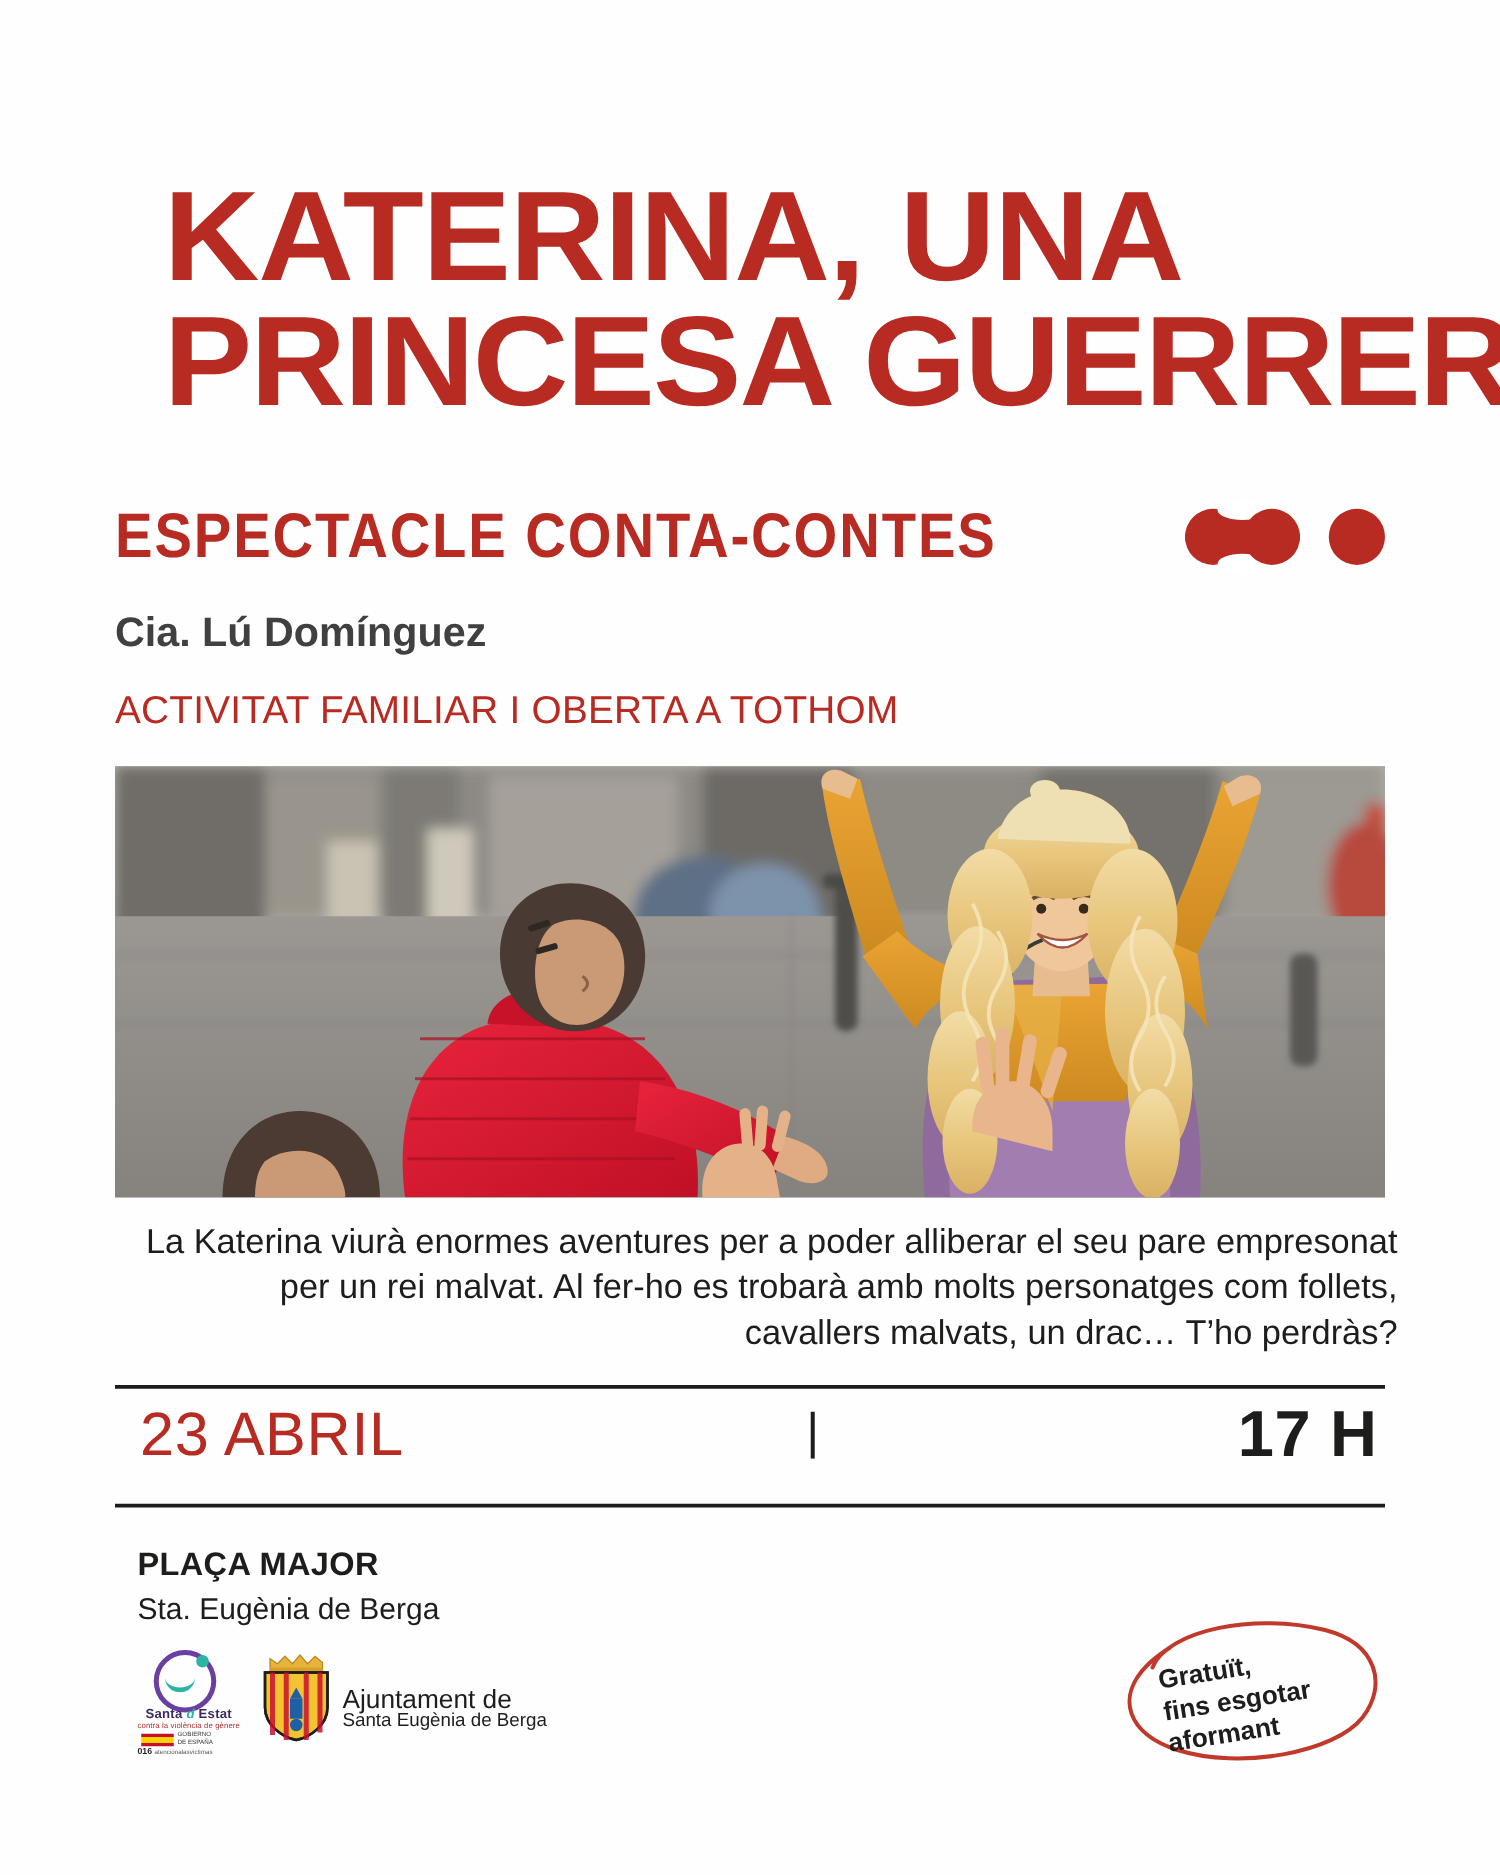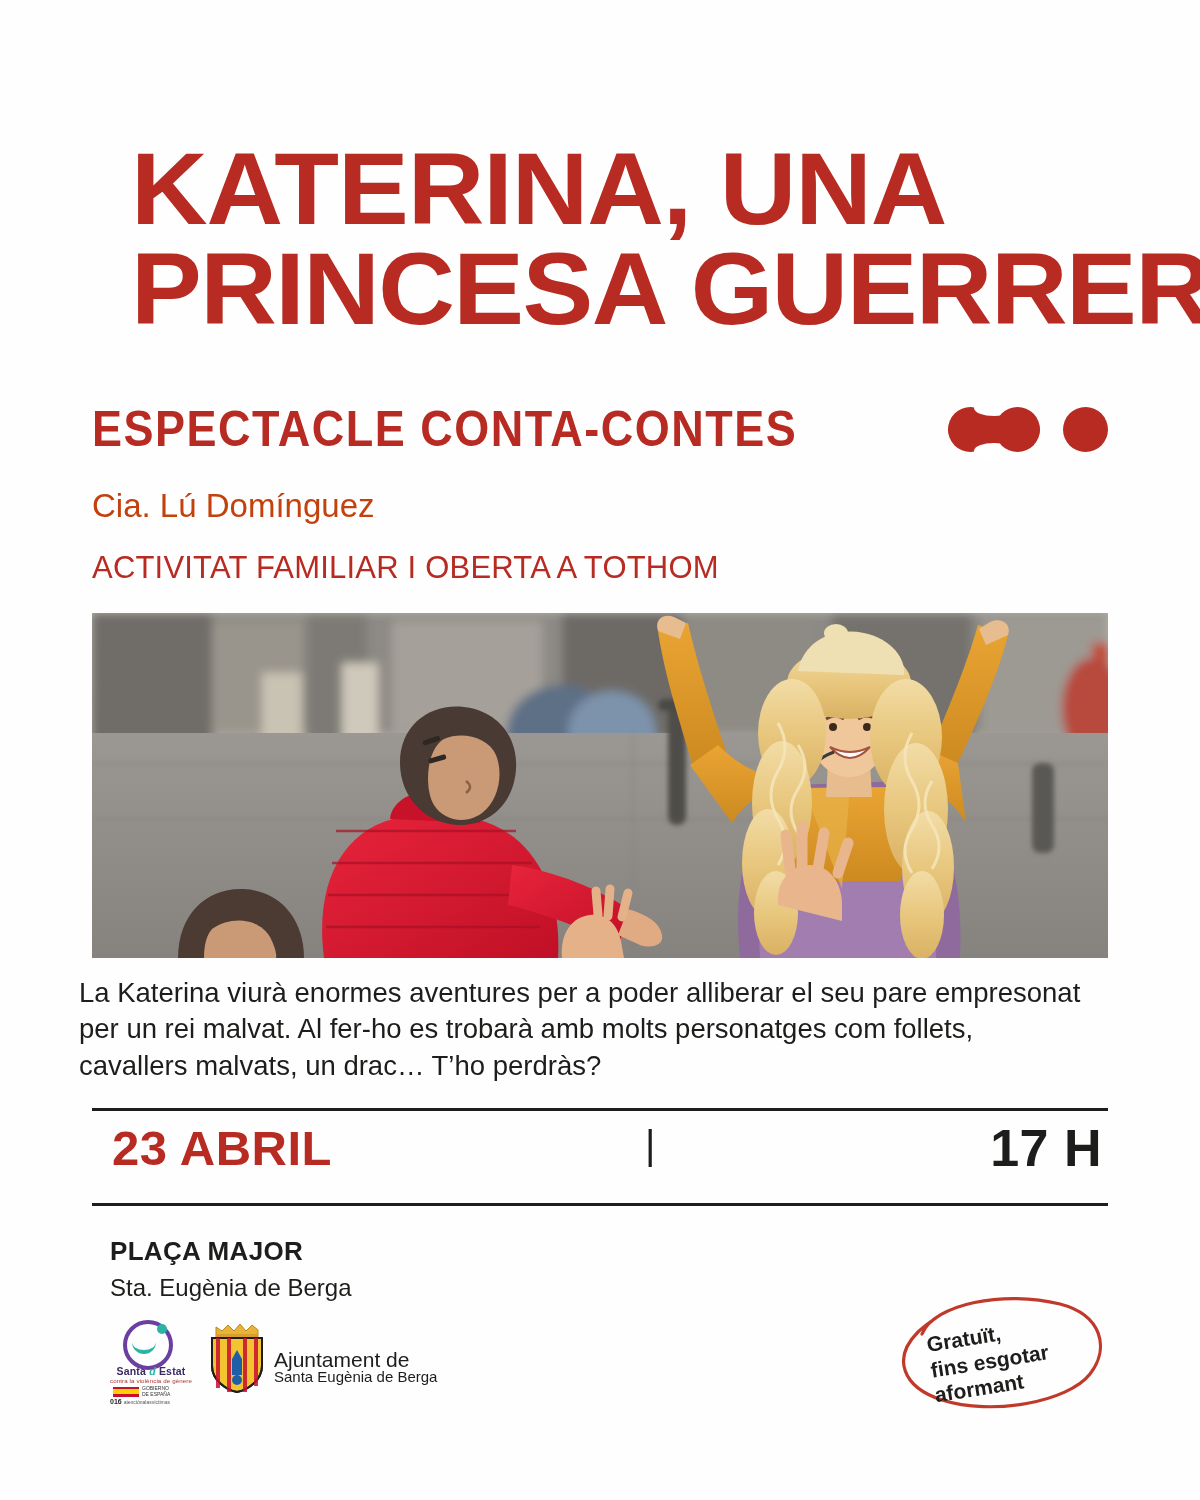--- a/index.html
+++ b/index.html
@@ -56,23 +56,23 @@
     font-size: 45px;
     letter-spacing: 1.5px;
     transform: scaleY(1.12);
     transform-origin: left top;
   }
 
   .company {
     position: absolute;
     left: 92px;
     top: 487px;
-    color: #c2410c;
+    color: #404040;
     font-size: 33px;
-    font-weight: normal;
+    font-weight: bold;
   }
 
   .openline {
     position: absolute;
     left: 92px;
     top: 550px;
     color: #b82b22;
     font-size: 31px;
     letter-spacing: 0.2px;
   }
@@ -129,45 +129,45 @@
     width: 1016px;
     height: 345px;
     overflow: hidden;
     background: #9b9a98;
   }
   .photo svg { display: block; }
 
   
   .desc {
     position: absolute;
-    left: 79px;
+    left: 108px;
     top: 975px;
     width: 1010px;
-    text-align: left;
+    text-align: right;
     font-size: 27.5px;
     line-height: 1.32;
     color: #1d1d1b;
   }
 
   
   .rule {
     position: absolute;
     left: 92px;
     width: 1016px;
     height: 3px;
     background: #1d1d1b;
   }
   .rule.top { top: 1108px; }
   .rule.bottom { top: 1203px; }
 
   .date {
     position: absolute;
     left: 112px;
     top: 1120px;
-    font-weight: bold;
+    font-weight: normal;
     font-size: 49px;
     color: #b82b22;
     letter-spacing: 0.5px;
   }
   .sep {
     position: absolute;
     left: 645px;
     top: 1123px;
     font-size: 40px;
     color: #1d1d1b;

